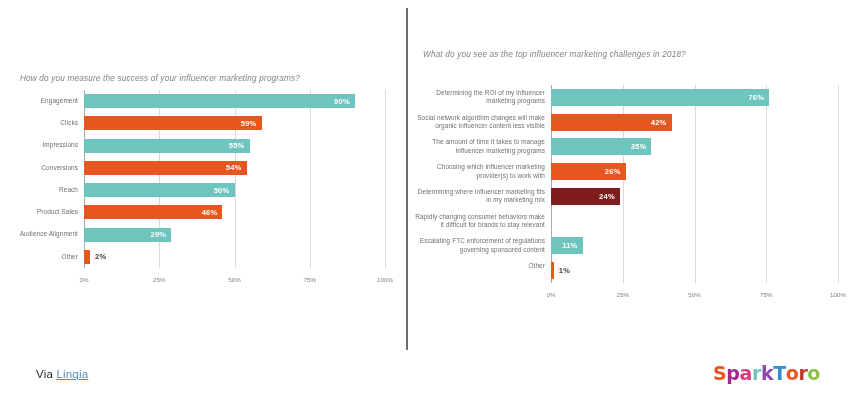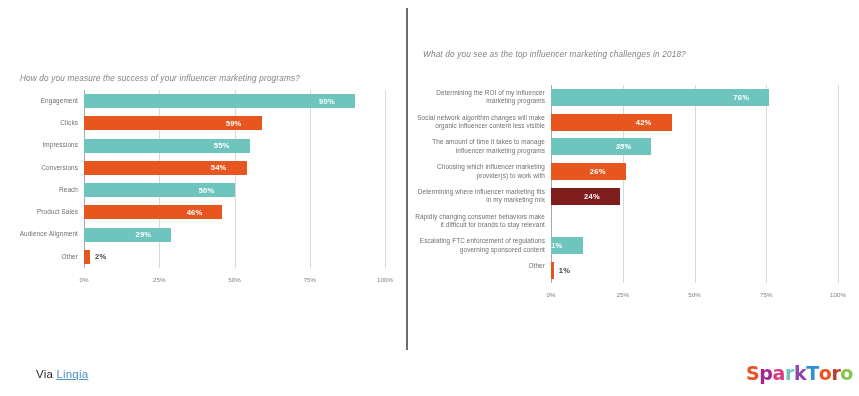--- a/index.html
+++ b/index.html
@@ -85,21 +85,21 @@
     height: 100%;
     display: flex;
     align-items: center;
     justify-content: flex-end;
     box-sizing: border-box;
   }
   .bar-value {
     font-size: 7.6px;
     font-weight: bold;
     color: #ffffff;
-    padding-right: 20px;
+    padding-right: 5px;
     white-space: nowrap;
     letter-spacing: .2px;
   }
   .bar-value.outside {
     color: #414042;
     padding-right: 0;
     padding-left: 5px;
     position: absolute;
     left: 100%;
   }
@@ -136,21 +136,21 @@
     color: #231f20;
     letter-spacing: .2px;
   }
   #footer-via a {
     color: #4a90c4;
     text-decoration: underline;
   }
 
   #logo {
     position: absolute;
-    left: 746px;
+    left: 713px;
     top: 362px;
     font-size: 19px;
     font-weight: bold;
     letter-spacing: -0.4px;
     font-family: "DejaVu Sans", sans-serif;
   }
   #logo span { display: inline-block; }
 </style>
 </head>
 <body>

